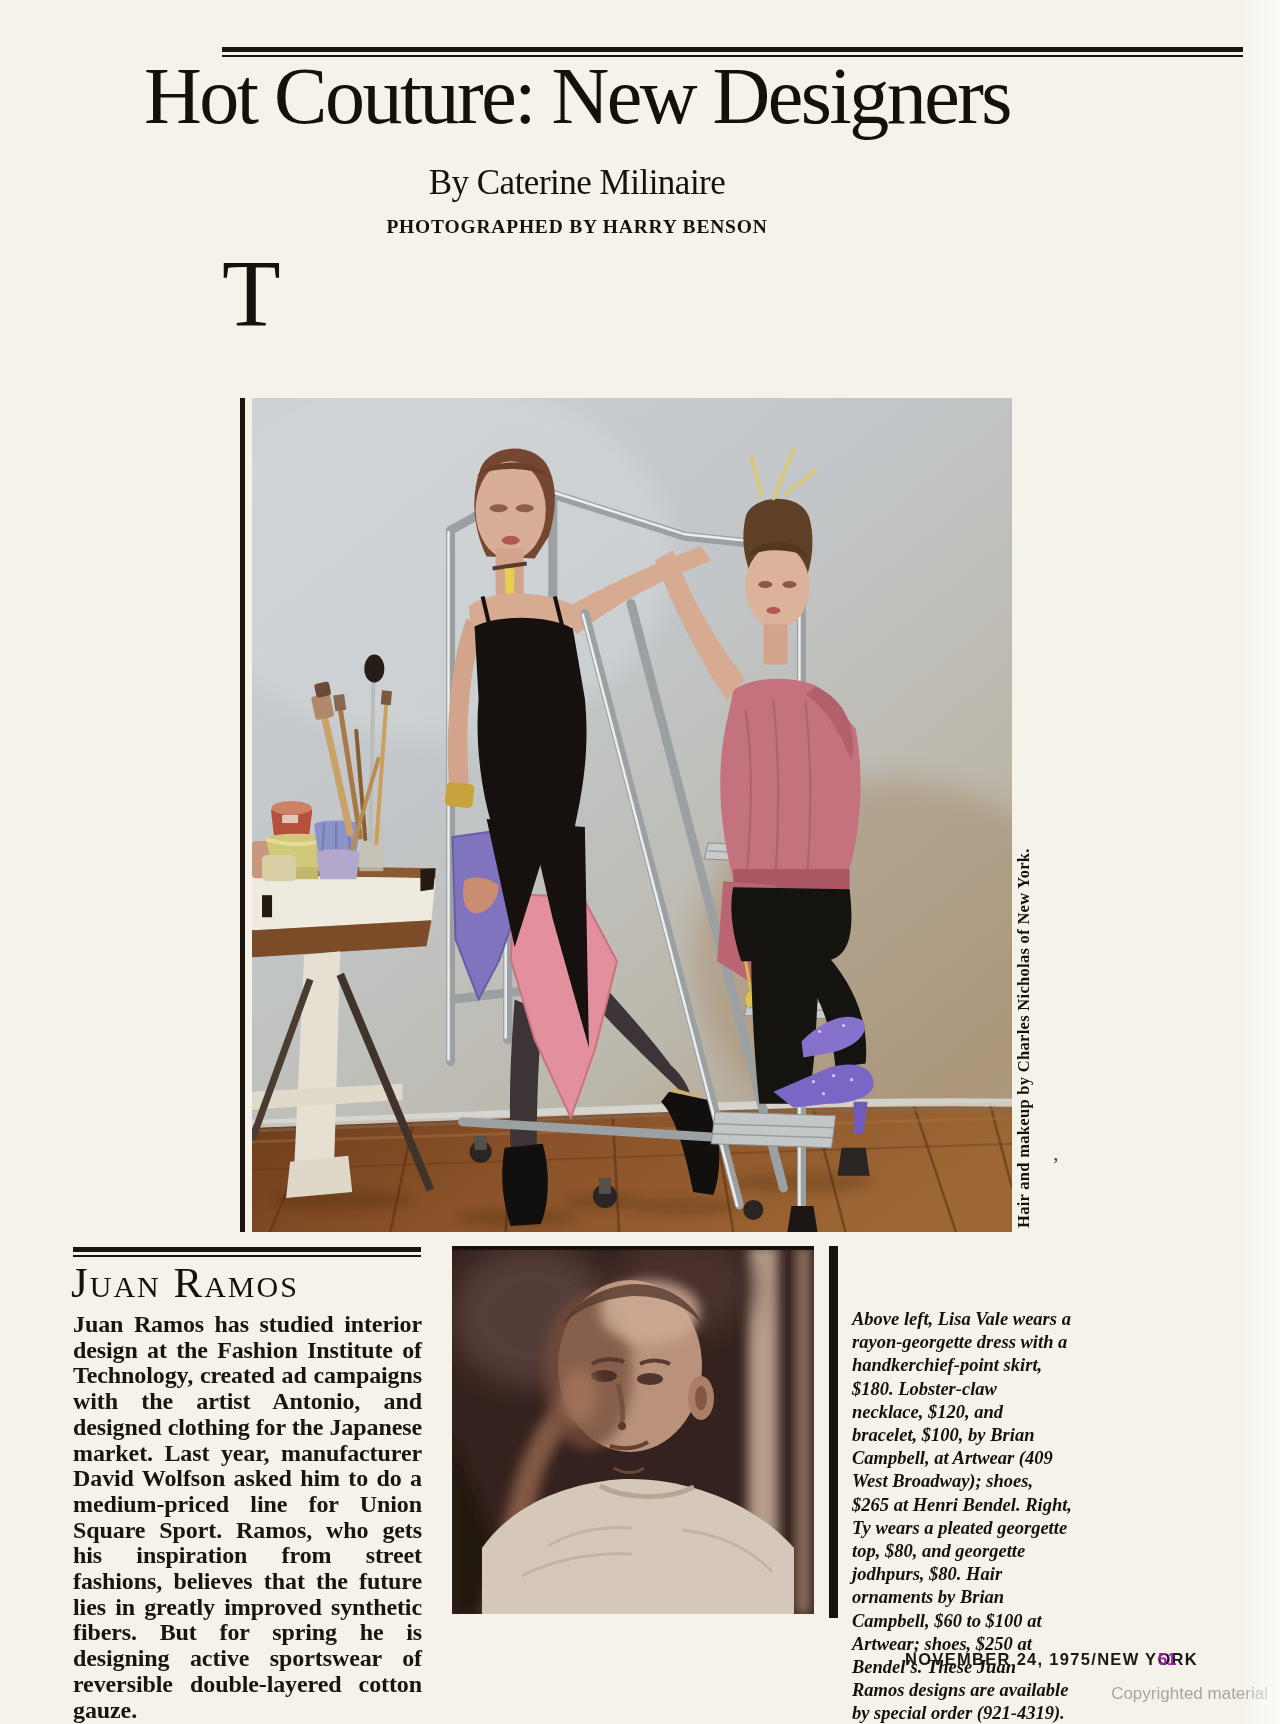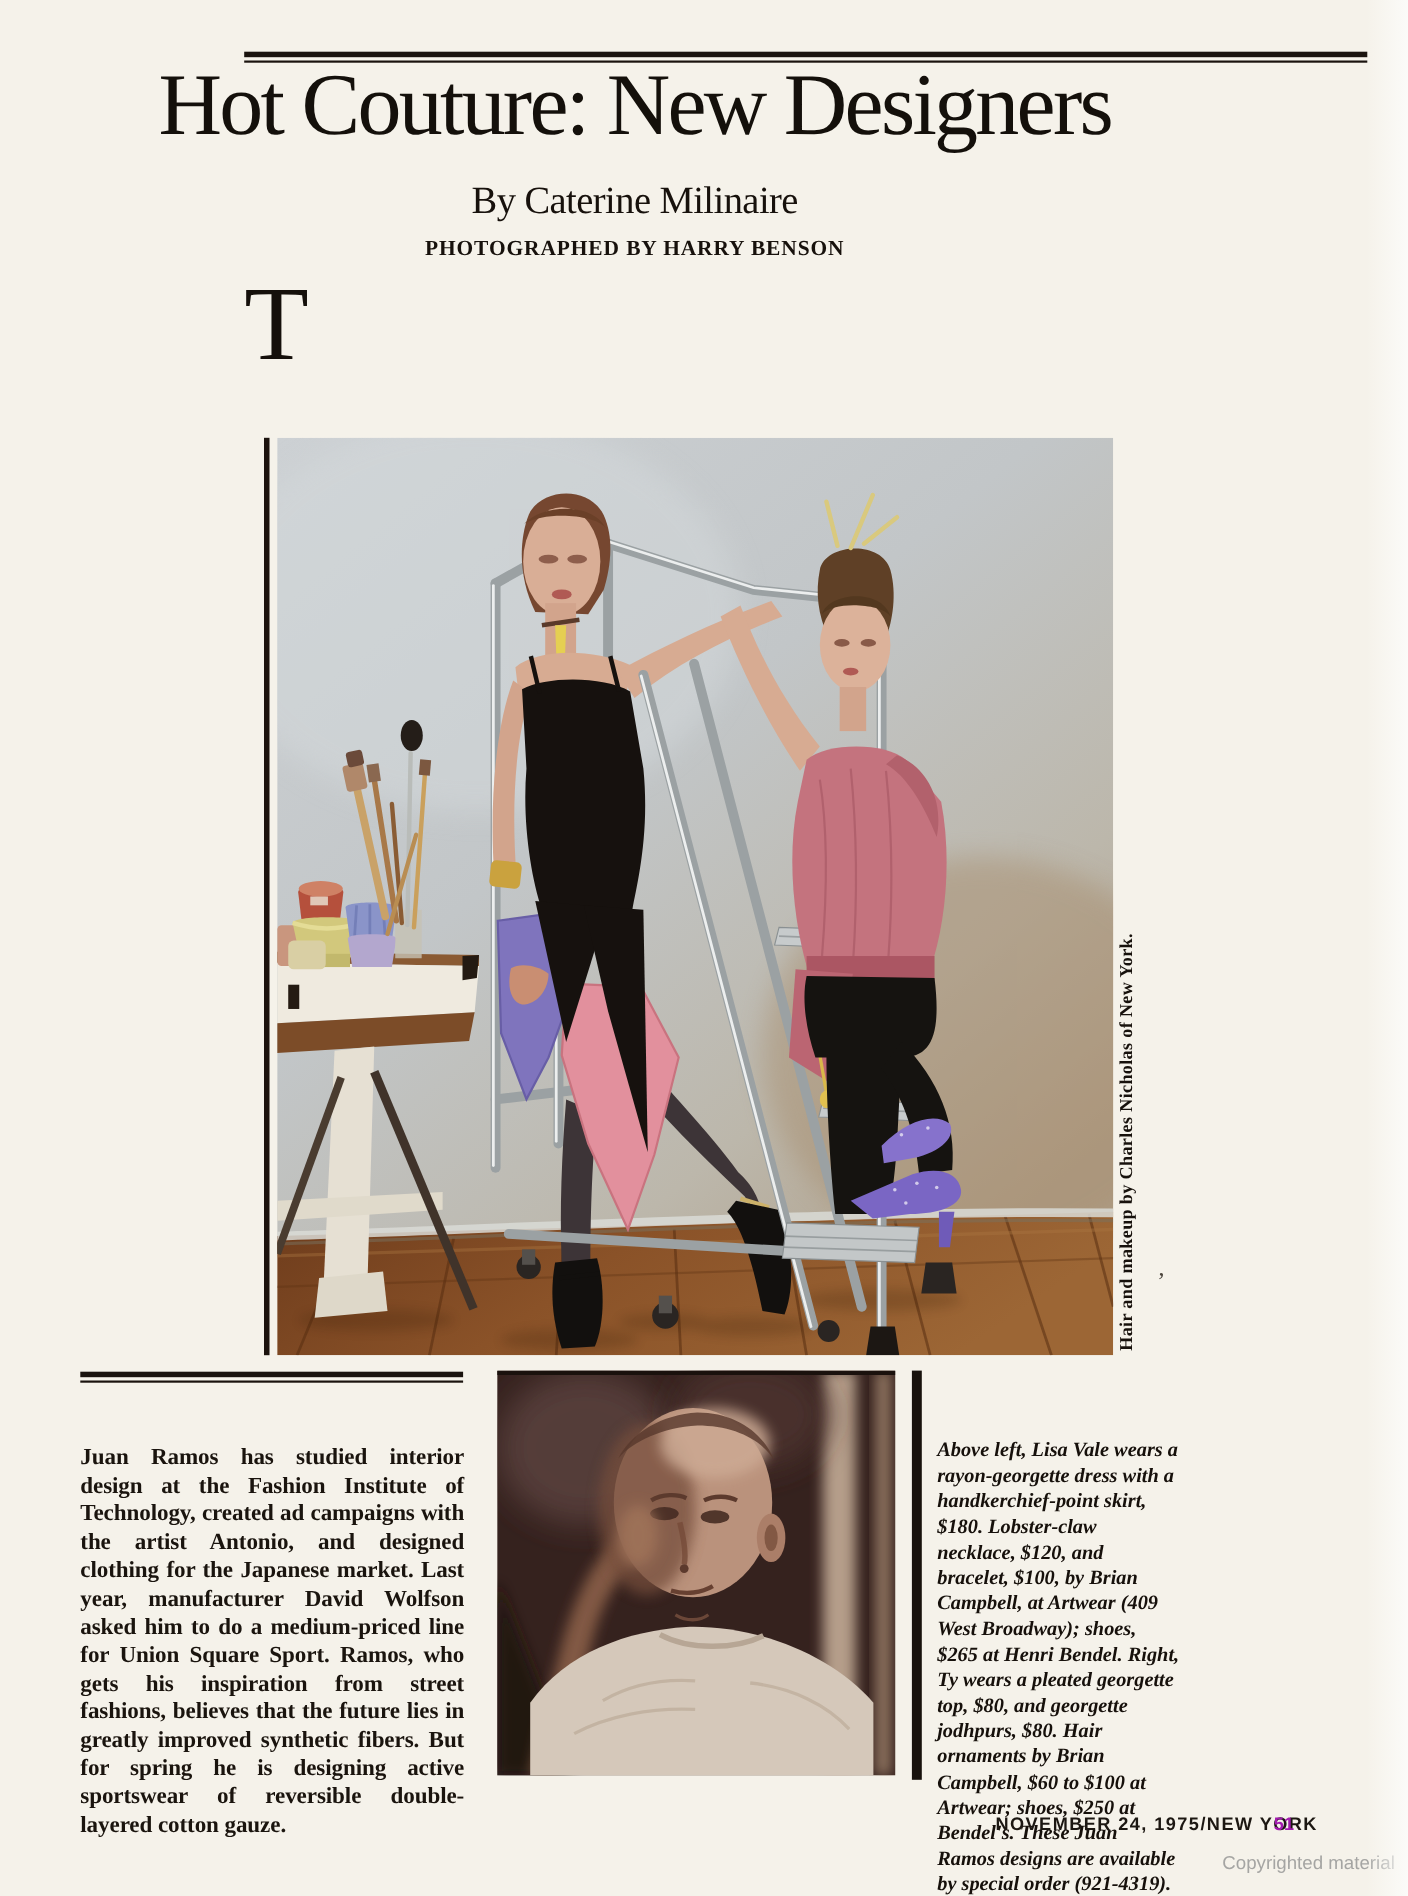--- a/index.html
+++ b/index.html
@@ -17,21 +17,21 @@
   .photo-credit{left:60px;top:216px;width:1034px;text-align:center;font-size:19.5px;font-weight:bold;letter-spacing:.8px;}
   .intro{left:222px;top:251px;width:716px;font-size:28.5px;line-height:34.5px;text-align:justify;color:#19130d;}
   .dropcap{float:left;font-size:96px;line-height:74px;padding:6px 10px 0 0;color:#15100b;}
   .photo-rule{left:240px;top:398px;width:5px;height:834px;background:#1c130e;}
   .main-photo{left:252px;top:398px;width:760px;height:834px;}
   .vert-credit{left:1014px;top:1228px;width:474px;height:26px;transform:rotate(-90deg);
         transform-origin:0 0;font-weight:bold;font-size:16.5px;letter-spacing:.3px;white-space:nowrap;}
   .jr-rule{left:73px;top:1247px;width:348px;}
   .jr-heading{left:71px;top:1258px;width:360px;font-size:43px;letter-spacing:2px;
         font-variant:small-caps;color:#15100b;}
-  .jr-body{left:73px;top:1312px;width:349px;font-size:21px;line-height:25.7px;font-weight:bold;
+  .jr-body{left:73px;top:1312px;width:349px;font-size:24px;line-height:25.7px;font-weight:bold;
         letter-spacing:-0.1px;text-align:justify;color:#1a140e;}
   .portrait{left:452px;top:1246px;width:362px;height:368px;}
   .divider-bar{left:829px;top:1246px;width:9px;height:372px;background:#18120d;}
   .caption{left:852px;top:1308px;width:220px;font-size:18.5px;line-height:23.2px;
         font-weight:bold;font-style:italic;color:#16100b;}
   .artifact{left:1052px;top:1152px;font-size:22px;color:#4a443c;}
   .footer-issue{left:905px;top:1650px;font-family:"Liberation Sans",sans-serif;font-weight:bold;
         font-size:16.5px;letter-spacing:1.3px;color:#1c1712;white-space:nowrap;}
   .footer-page{left:1158px;top:1650px;font-family:"Liberation Sans",sans-serif;font-weight:bold;
         font-size:16.5px;color:#a21caf;}
@@ -278,20 +278,21 @@
             <circle cx="566" cy="632" r="1.6"></circle>
             <circle cx="590" cy="626" r="1.6"></circle>
         </g>
       </g>
     </svg>
   </div>
 
   <div class="abs vert-credit">Hair and makeup by Charles Nicholas of New York.</div>
 
   <div class="abs rule-double jr-rule"></div>
+  <h2 class="abs jr-heading" style="margin:0;font-weight:normal;">Juan Ramos</h2>
   <p class="abs jr-body" style="margin:0;">Juan Ramos has studied interior design at the Fashion Institute of Technology, created ad campaigns with the artist Antonio, and designed clothing for the Japanese market. Last year, manufacturer David Wolfson asked him to do a medium-priced line for Union Square Sport. Ramos, who gets his inspiration from street fashions, believes that the future lies in greatly improved synthetic fibers. But for spring he is designing active sportswear of reversible double-layered cotton gauze.</p>
 
   <div class="abs portrait">
     <svg viewBox="0 0 362 368" preserveAspectRatio="none">
       <defs>
         <filter id="psoft" x="-40%" y="-40%" width="180%" height="180%">
             <feGaussianBlur stdDeviation="6"></feGaussianBlur>
           </filter>
         <filter id="psoft2" x="-60%" y="-60%" width="220%" height="220%">
             <feGaussianBlur stdDeviation="14"></feGaussianBlur>

